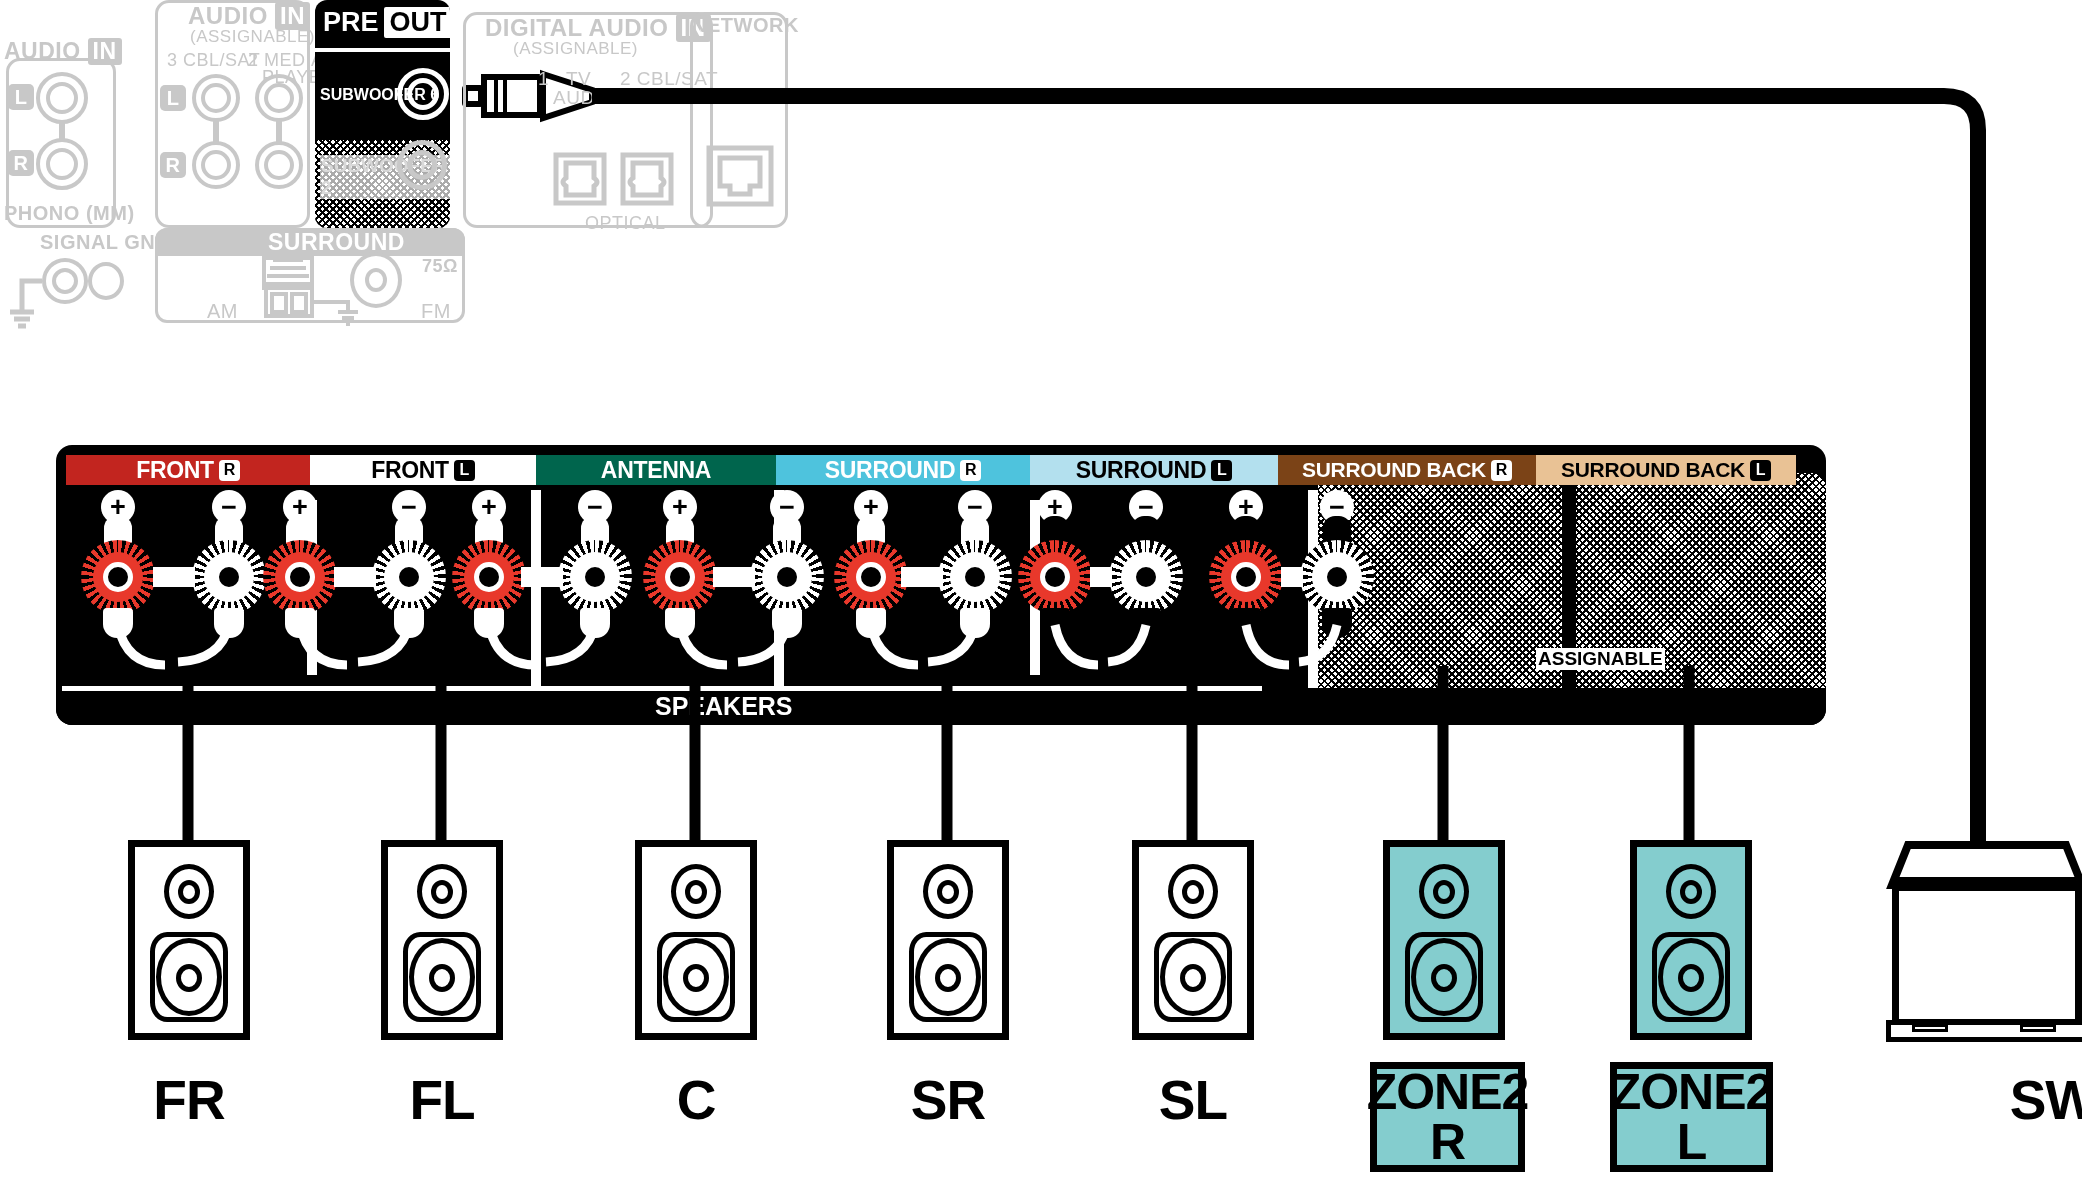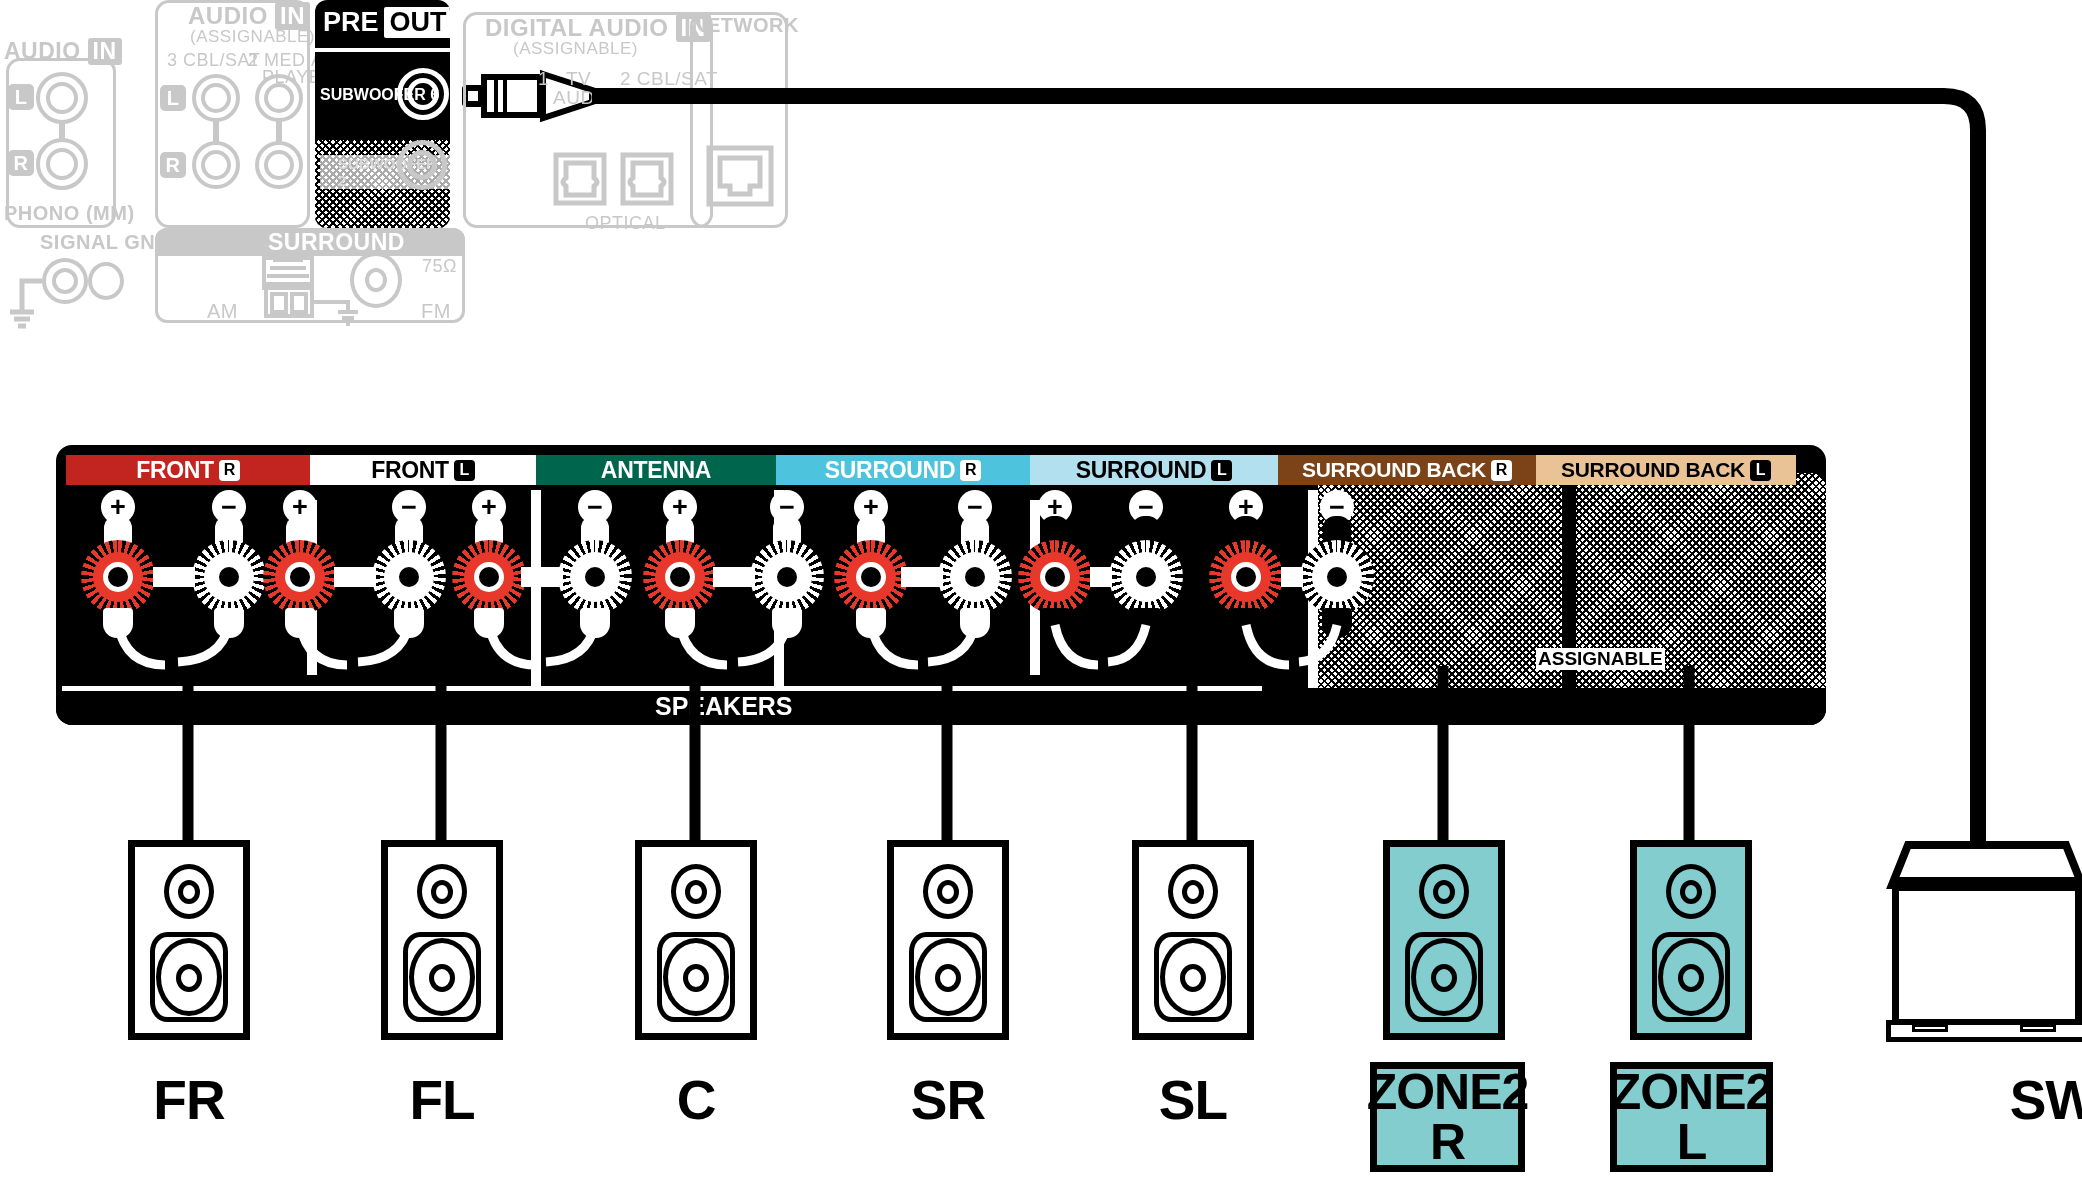--- a/index.html
+++ b/index.html
@@ -194,21 +194,21 @@
   <div class="jack" style="left:264px; top:83px; width:30px; height:30px;"></div>
   <div class="jack" style="left:255px; top:141px; width:48px; height:48px;"></div>
   <div class="jack" style="left:264px; top:150px; width:30px; height:30px;"></div>
   <div class="abs" style="left:276px; top:120px; width:6px; height:23px; background:#c8c8c8;"></div>
 
   <div class="ghost-box" style="left:155px; top:228px; width:310px; height:95px; border-radius:12px;"></div>
   <div class="abs" style="left:155px; top:228px; width:310px; height:28px; background:#c8c8c8; border-radius:12px 12px 0 0;"></div>
   <div class="ghost-lbl" style="left:268px; top:229px; font-size:23px; color:#fff;">SURROUND</div>
   <div class="ghost-lbl" style="left:207px; top:300px; font-size:20px; font-weight:normal;">AM</div>
   <div class="ghost-lbl" style="left:421px; top:300px; font-size:20px; font-weight:normal;">FM</div>
-  <div class="ghost-lbl" style="left:422px; top:256px; font-size:18px; font-weight:normal;">75Ω</div>
+  <div class="ghost-lbl" style="left:422px; top:256px; font-size:18px; font-weight:bold;">75Ω</div>
   <svg class="wires">
     <g stroke="#c8c8c8" stroke-width="4" fill="none">
       <path d="M273 260 L303 260 M270 268 L306 268 M267 276 L309 276 M264 284 L312 284"></path>
       <rect x="264" y="258" width="48" height="30"></rect>
       <rect x="266" y="288" width="46" height="28"></rect>
       <rect x="272" y="294" width="14" height="18"></rect>
       <rect x="292" y="294" width="14" height="18"></rect>
       <path d="M312 302 L348 302 L348 310"></path>
       <path d="M338 312 L358 312 M342 318 L354 318 M346 324 L350 324"></path>
     </g>
@@ -217,21 +217,21 @@
   <div class="jack" style="left:365px; top:268px; width:22px; height:24px; border-radius:50%;"></div>
 
   <div class="preout" style="left:315px; top:0px; width:135px; height:228px;">
     <div class="hdr">
       <span>PRE</span>
       <span class="outbox">OUT</span>
     </div>
     <div class="abs" style="left:0; top:48px; width:100%; height:4px; background:#fff;"></div>
     <div class="hatch" style="top:140px; height:88px;"></div>
     <div class="abs" style="left:5px; top:86px; color:#fff; font-size:16px; font-weight:bold;">SUBWOOFER 6</div>
-    <div class="abs" style="left:5px; top:155px; color:#d9d9d9; font-size:15px; font-weight:bold; background:#ffffffaa; padding:0 18px;">SUBWOOFER 2</div>
+    <div class="abs" style="left:5px; top:155px; color:#d9d9d9; font-size:19px; font-weight:bold; background:#ffffffaa; padding:0 1px;">SUBWOOFER 2</div>
     <div class="abs" style="left:82px; top:68px; width:52px; height:52px; border-radius:50%; border:5px solid #fff;"></div>
     <div class="abs" style="left:92px; top:78px; width:32px; height:32px; border-radius:50%; border:5px solid #fff;"></div>
     <div class="abs" style="left:82px; top:140px; width:50px; height:50px; border-radius:50%; border:5px solid #c8c8c8;"></div>
     <div class="abs" style="left:92px; top:150px; width:30px; height:30px; border-radius:50%; border:5px solid #c8c8c8;"></div>
   </div>
 
   <div class="plug-tip" style="left:462px; top:85px; width:22px; height:22px;"></div>
   <div class="plug-barrel" style="left:481px; top:74px; width:62px; height:44px;"></div>
   <div class="abs" style="left:494px; top:78px; width:4px; height:36px; background:#000;"></div>
   <div class="abs" style="left:503px; top:78px; width:4px; height:36px; background:#000;"></div>

